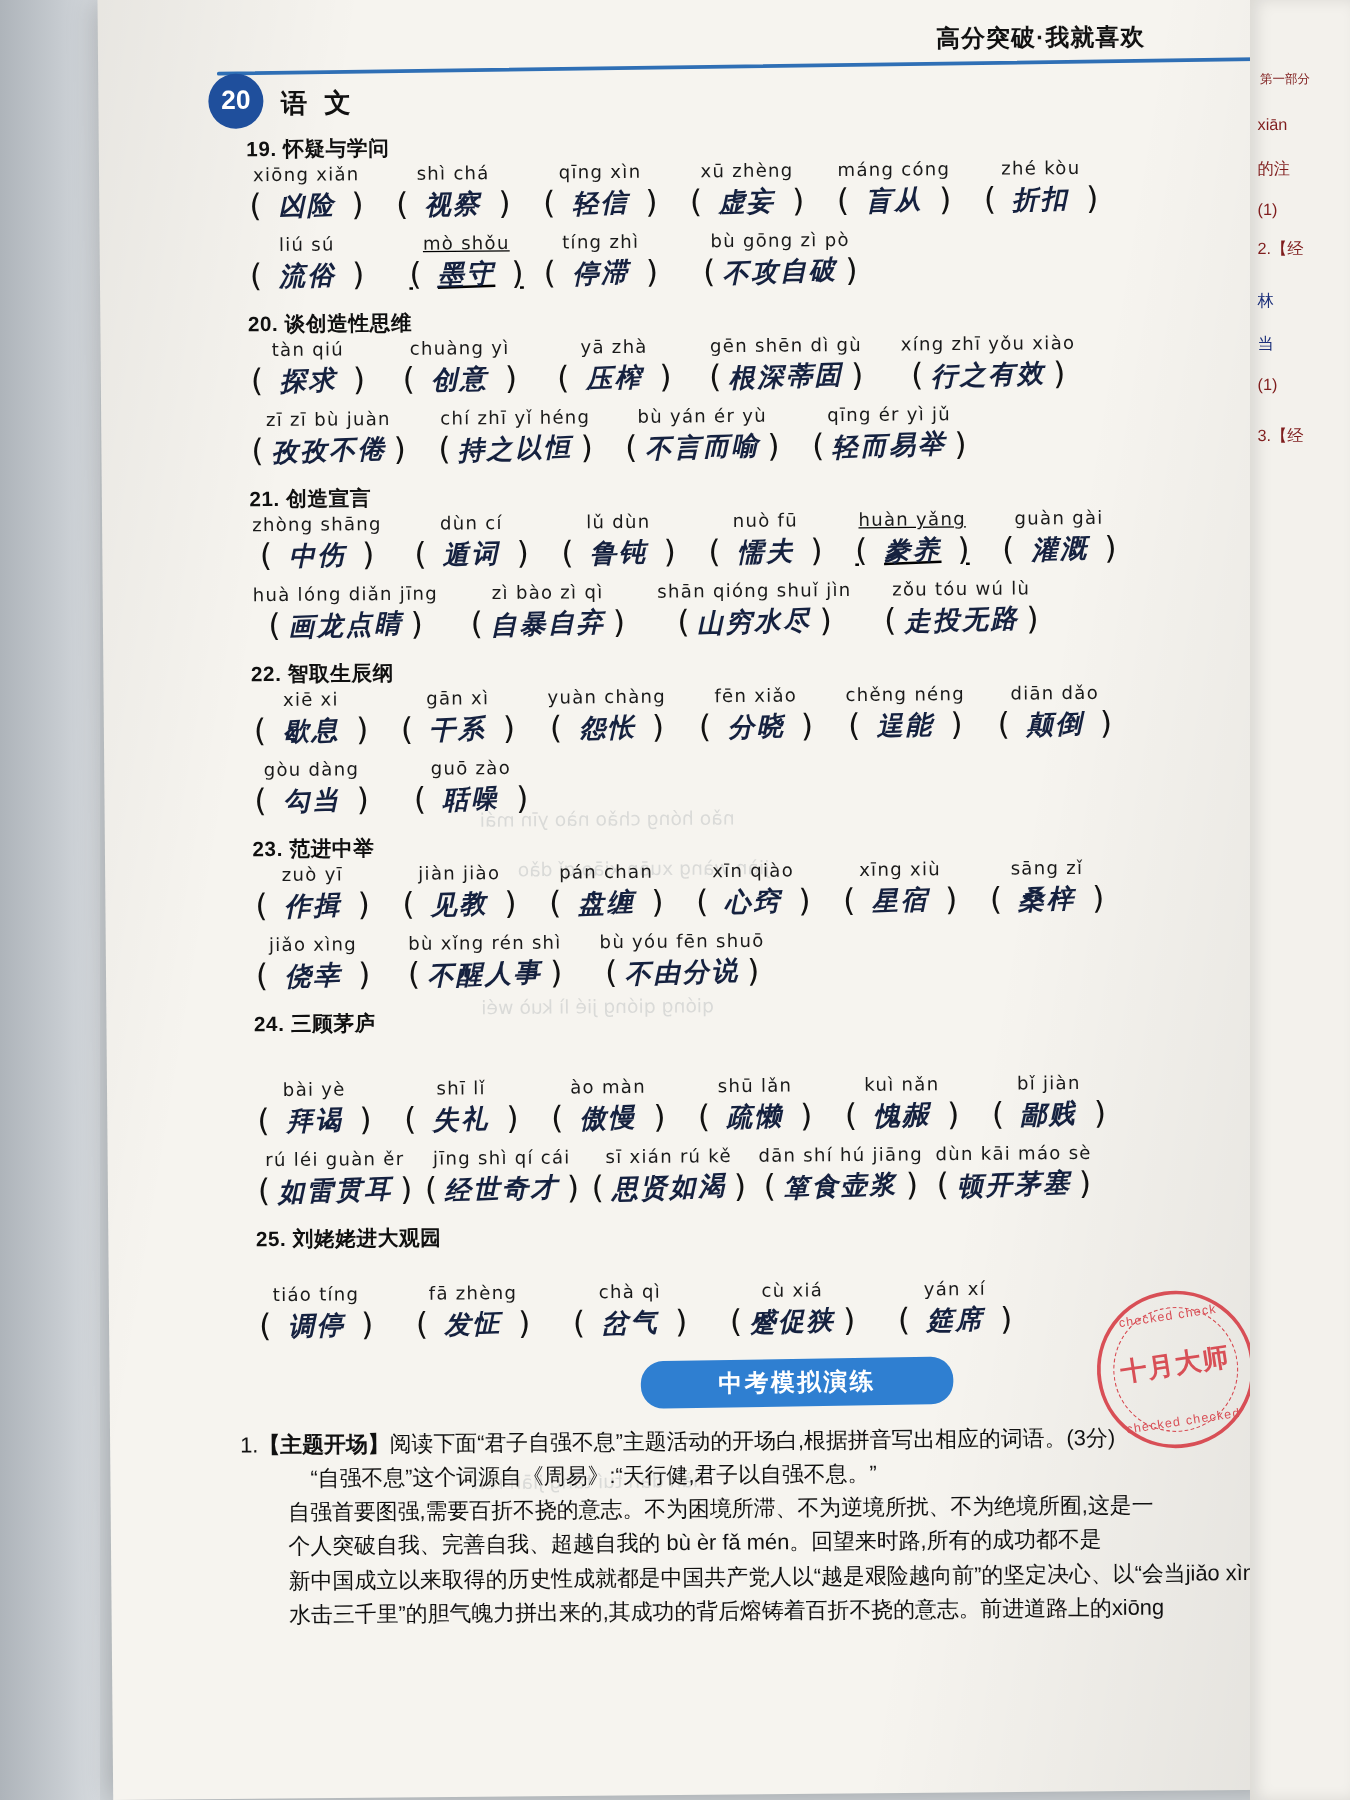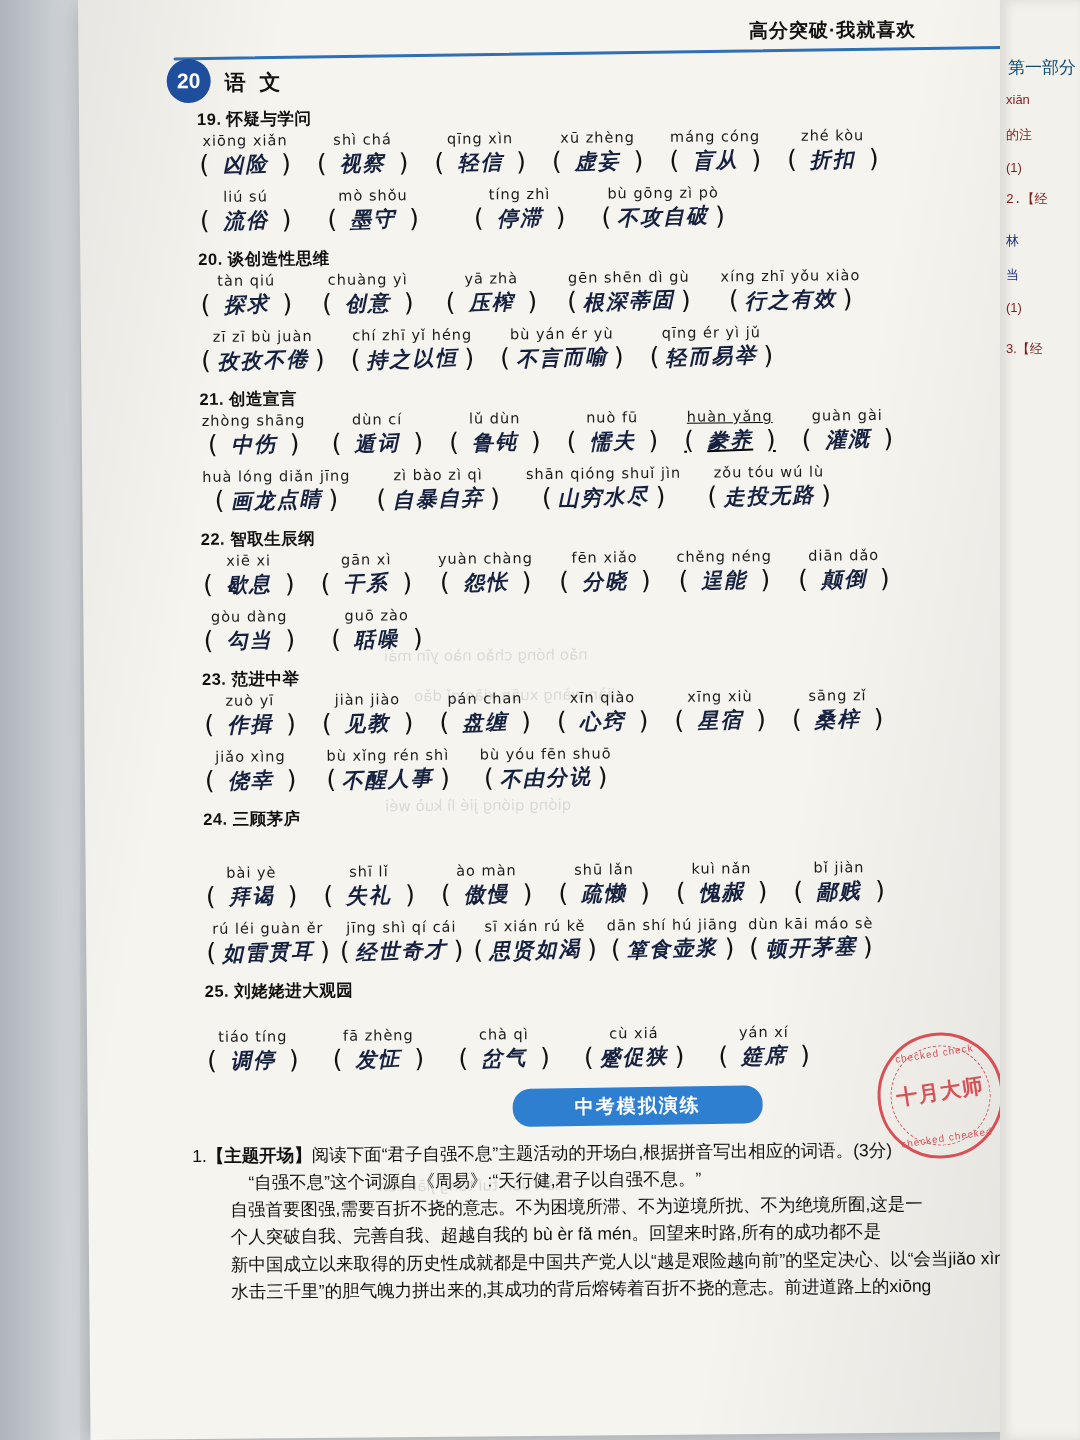--- a/index.html
+++ b/index.html
@@ -39,22 +39,22 @@
     left: 1000px;
     top: 0;
     width: 80px;
     height: 1440px;
     background: #f3f1ec;
     box-shadow: inset 6px 0 12px rgba(0,0,0,0.10);
   }
   .rightpage .rp-head {
     position: absolute;
     top: 56px; left: 8px;
-    font-size: 17px;
-    color: #0c4a6e;
+    font-size: 10px;
+    color: #7f1d1d;
     white-space: nowrap;
   }
   .rightpage .rp-line {
     position: absolute;
     left: 6px;
     font-size: 13px;
     color: #7f1d1d;
     white-space: nowrap;
   }
   .rightpage .rp-hand {
@@ -342,21 +342,21 @@
       </div>
       <div class="row">
         <div class="cell" style="margin-right:36px;">
           <div class="pinyin">liú sú</div>
           <div class="brackets">
               <span class="br-l">(</span>
               <span class="answer">流俗</span>
               <span class="br-r">)</span>
             </div>
         </div>
-        <div class="cell" style="margin-right:55px;">
+        <div class="cell" style="margin-right:16px;text-decoration:underline;">
           <div class="pinyin">mò shǒu</div>
           <div class="brackets">
               <span class="br-l">(</span>
               <span class="answer">墨守</span>
               <span class="br-r">)</span>
             </div>
         </div>
         <div class="cell" style="margin-right:36px;">
           <div class="pinyin">tíng zhì</div>
           <div class="brackets">
@@ -844,20 +844,20 @@
       <div class="stamp-text">十月大师</div>
       <div class="stamp-arc-bottom">checked  checked</div>
     </div>
   </div>
 
   <div class="rightpage">
     <div class="rp-head">第一部分</div>
     <div class="rp-line" style="top:92px;">xiān</div>
     <div class="rp-line" style="top:126px;">的注</div>
     <div class="rp-line" style="top:160px;">(1)</div>
-    <div class="rp-line" style="top:190px;font-family:Liberation Mono, monospace;">2.【经</div>
+    <div class="rp-line" style="top:190px;">2.【经</div>
     <div class="rp-line rp-hand" style="top:232px;">林</div>
     <div class="rp-line rp-hand" style="top:266px;">当</div>
     <div class="rp-line" style="top:300px;">(1)</div>
     <div class="rp-line" style="top:340px;">3.【经</div>
   </div>
 
 </div>
 
 </body></html>

